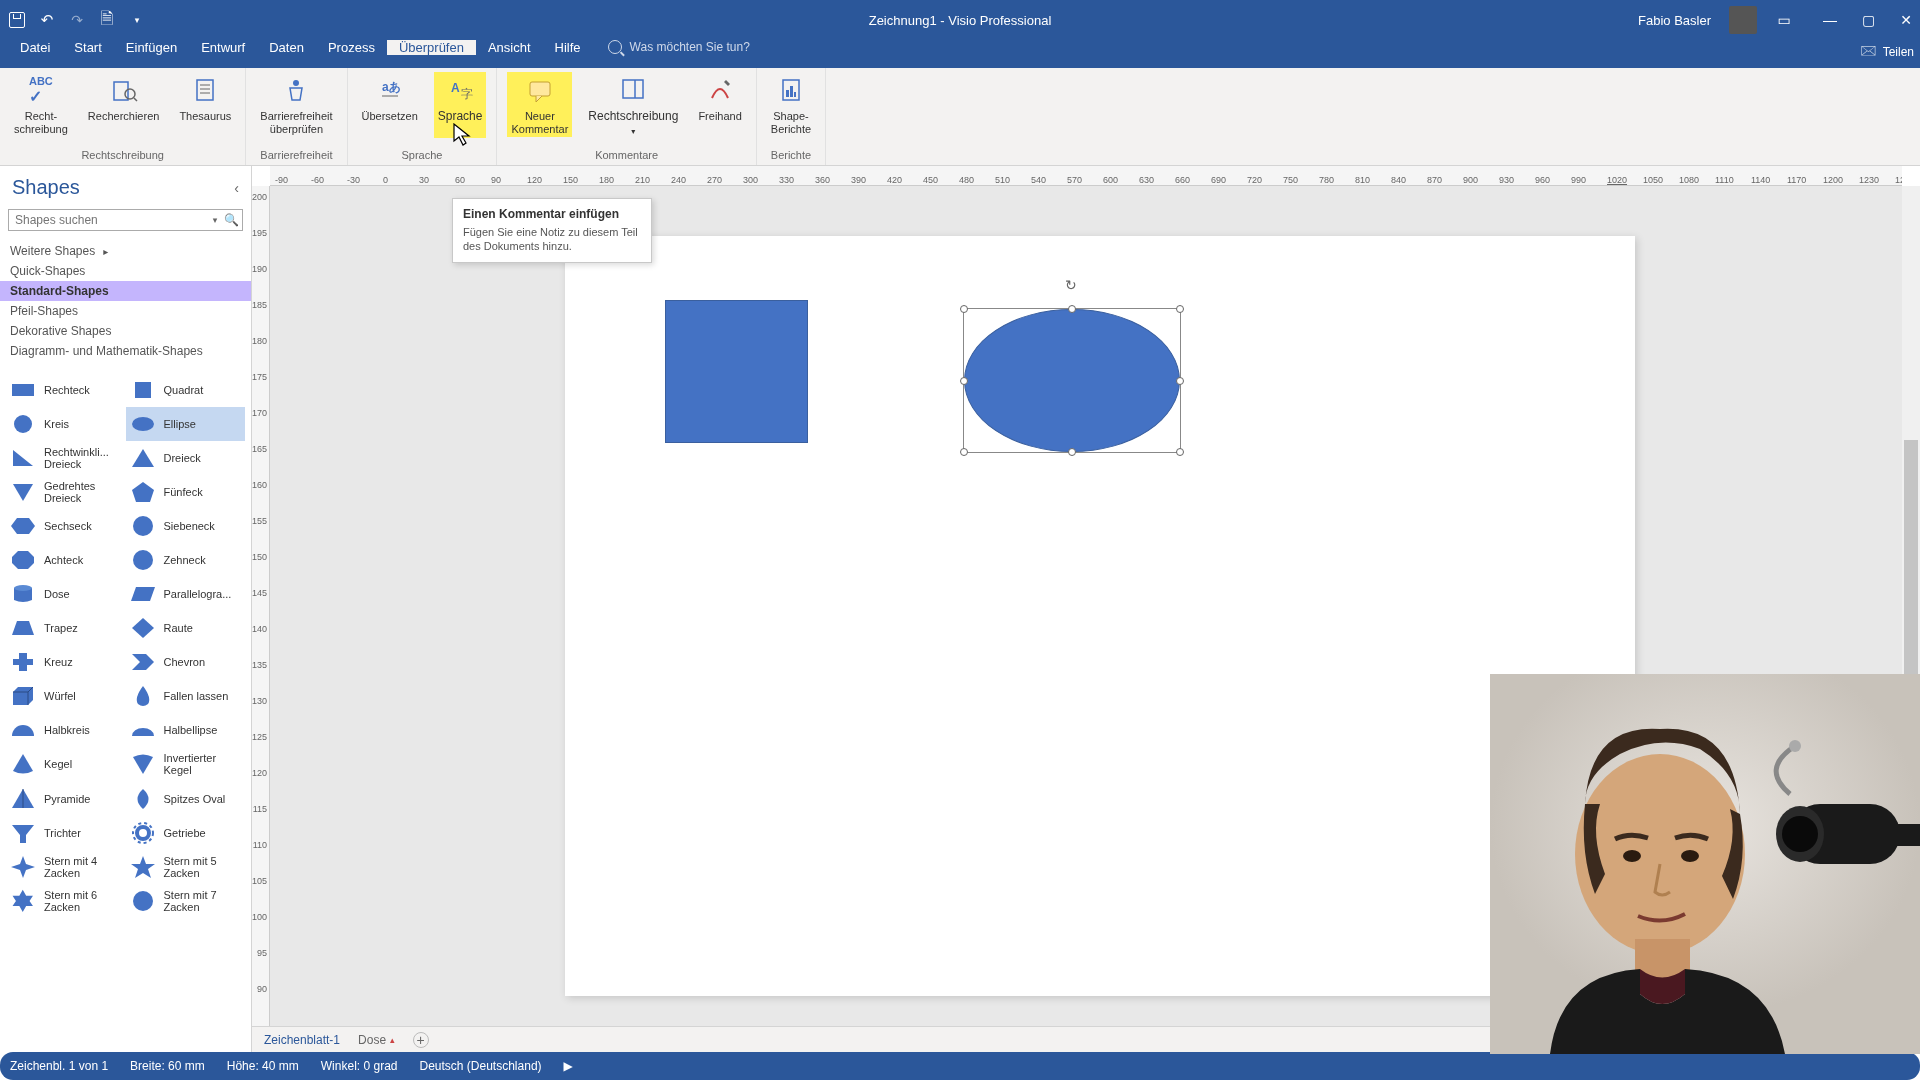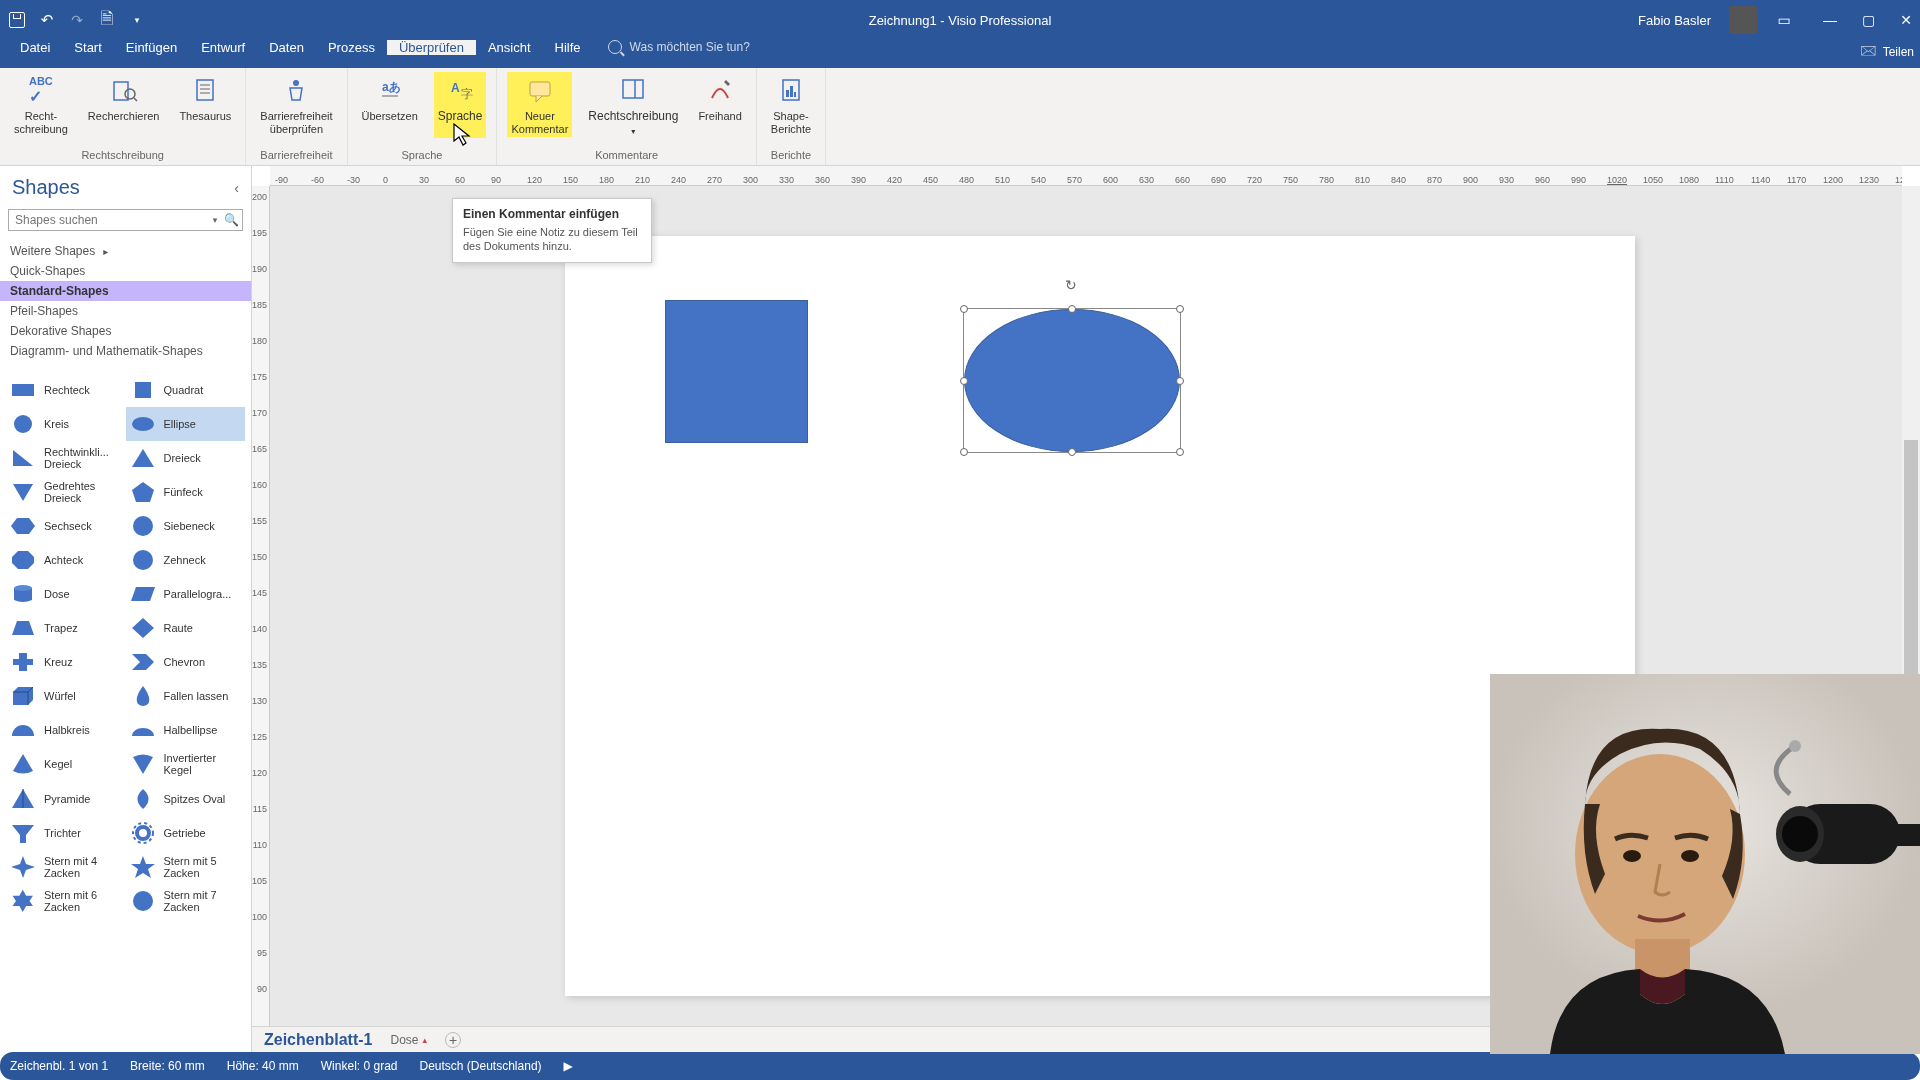--- a/index.html
+++ b/index.html
@@ -85,21 +85,21 @@
 .rotate-handle::before{content:"↻";color:#666;font-size:14px;}
 .hscroll{position:absolute;bottom:0;left:18px;right:18px;height:18px;background:#f0f0f0;display:flex;align-items:center;}
 .hscroll-arrow{width:18px;text-align:center;font-size:10px;color:#666;}
 .hscroll-track{flex:1;height:14px;background:#e4e4e4;position:relative;}
 .hscroll-thumb{position:absolute;height:100%;background:#c4c4c4;}
 .vscroll{position:absolute;top:20px;right:0;bottom:18px;width:18px;background:#f0f0f0;}
 .vscroll-thumb{position:absolute;width:14px;left:2px;background:#c4c4c4;}
 
 
 .tab-bar{position:absolute;left:252px;right:0;height:26px;background:#f3f2f1;border-top:1px solid #d4d4d4;display:flex;align-items:center;padding-left:12px;gap:18px;bottom:28px;}
-.tab{font-size:16px;color:#2b579a;font-weight:700;}
+.tab{font-size:12px;color:#2b579a;font-weight:400;}
 .tab-other{font-size:12px;color:#666;display:flex;align-items:center;gap:4px;}
 .tab-add{font-size:14px;color:#666;border:1px solid #bbb;width:16px;height:16px;border-radius:50%;display:flex;align-items:center;justify-content:center;line-height:1;}
 
 
 .status-bar{position:absolute;bottom:0;left:0;right:0;height:28px;background:#2b579a;color:#fff;display:flex;align-items:center;padding:0 10px;gap:22px;font-size:12px;border-radius:13px;}
 
 
 .cursor{position:absolute;z-index:200;pointer-events:none;}
 .cursor svg{display:block;}
 

